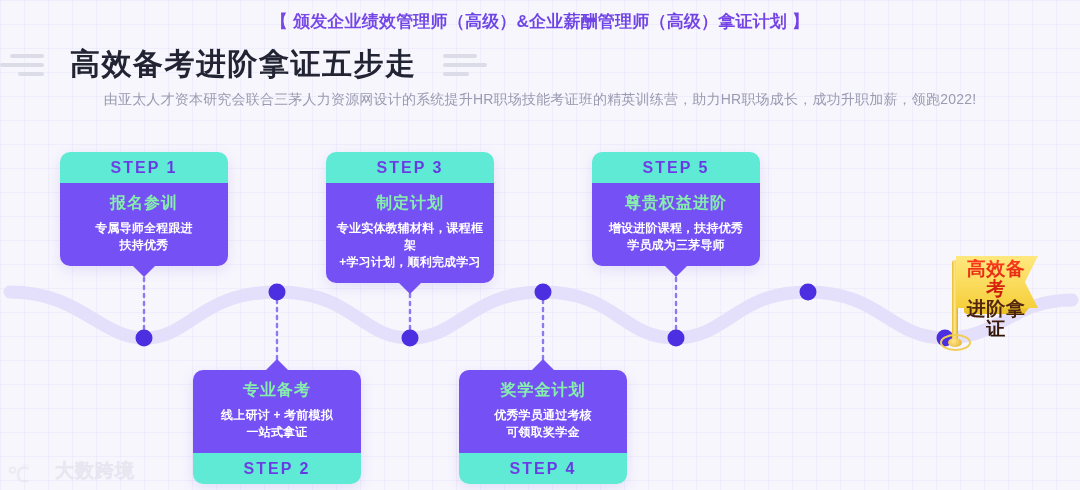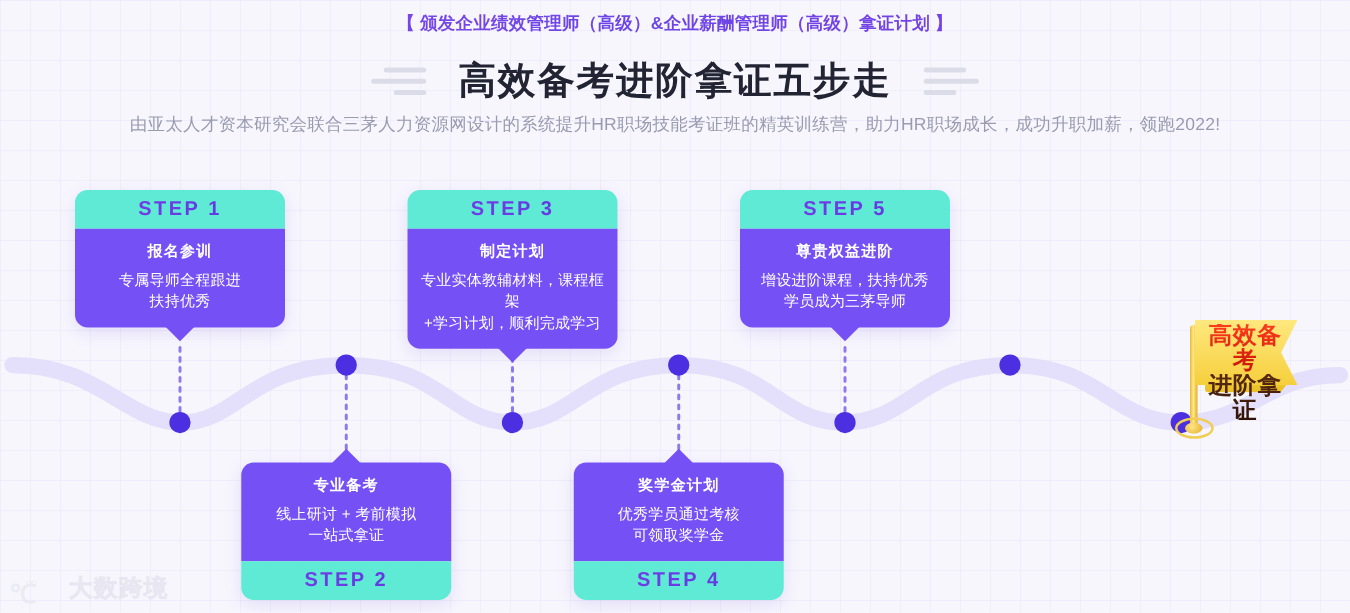--- a/index.html
+++ b/index.html
@@ -18,31 +18,31 @@
       linear-gradient(to right, rgba(120,100,220,0.055) 1px, transparent 1px),
       linear-gradient(to bottom, rgba(120,100,220,0.055) 1px, transparent 1px);
     background-size: 24px 24px;
     pointer-events:none;
   }
 
   
   #banner {
     position:absolute; top:10px; left:0; width:1080px;
     text-align:center;
-    font-size:14px; font-weight:bold; letter-spacing:.2px;
+    font-size:17px; font-weight:bold; letter-spacing:.2px;
     color:#7b3fe4;
     background:linear-gradient(90deg,#8b4ae8 0%,#6d45e6 45%,#7b3fe4 100%);
     -webkit-background-clip:text; background-clip:text;
     -webkit-text-fill-color:transparent;
     white-space:nowrap;
   }
 
   #title-row {
     position:absolute; top:44px; left:0; width:1080px;
-    display:flex; align-items:center; justify-content:center; gap:26px;
+    display:flex; align-items:center; justify-content:flex-start; gap:26px;
   }
   #title-row .deco { display:flex; flex-direction:column; gap:5px; }
   #title-row .deco i { display:block; height:4px; border-radius:2px; background:#dcdce8; }
   #title-row .deco.left i:nth-child(1){ width:34px; margin-left:10px;}
   #title-row .deco.left i:nth-child(2){ width:44px;}
   #title-row .deco.left i:nth-child(3){ width:26px; margin-left:18px;}
   #title-row .deco.right i:nth-child(1){ width:34px;}
   #title-row .deco.right i:nth-child(2){ width:44px;}
   #title-row .deco.right i:nth-child(3){ width:26px;}
   #main-title {
@@ -81,25 +81,25 @@
   .card .head-wrap { background:#5eead4; border-radius:10px 10px 0 0; }
   .card.down .head-wrap { border-radius:0 0 10px 10px; }
   .card .body {
     background:#7550f5;
     padding:10px 8px 12px;
     text-align:center;
   }
   .card.up .body { border-radius:0 0 10px 10px; }
   .card.down .body { border-radius:10px 10px 0 0; }
   .card .ctitle {
-    font-size:12px; font-weight:bold; color:#ffffff;
+    font-size:16px; font-weight:bold; color:#86efac;
     letter-spacing:1px; margin-bottom:6px;
   }
   .card .cdesc {
-    font-size:12px; color:#ffffff; line-height:17px; font-weight:normal;
+    font-size:12px; color:#ffffff; line-height:17px; font-weight:bold;
     letter-spacing:.2px;
   }
   .card .arrow {
     position:absolute; left:50%; transform:translateX(-50%);
     width:0; height:0;
     border-left:12px solid transparent;
     border-right:12px solid transparent;
   }
   .card.up .arrow { bottom:-11px; border-top:12px solid #7550f5; }
   .card.down .arrow { top:-11px; border-bottom:12px solid #7550f5; }

